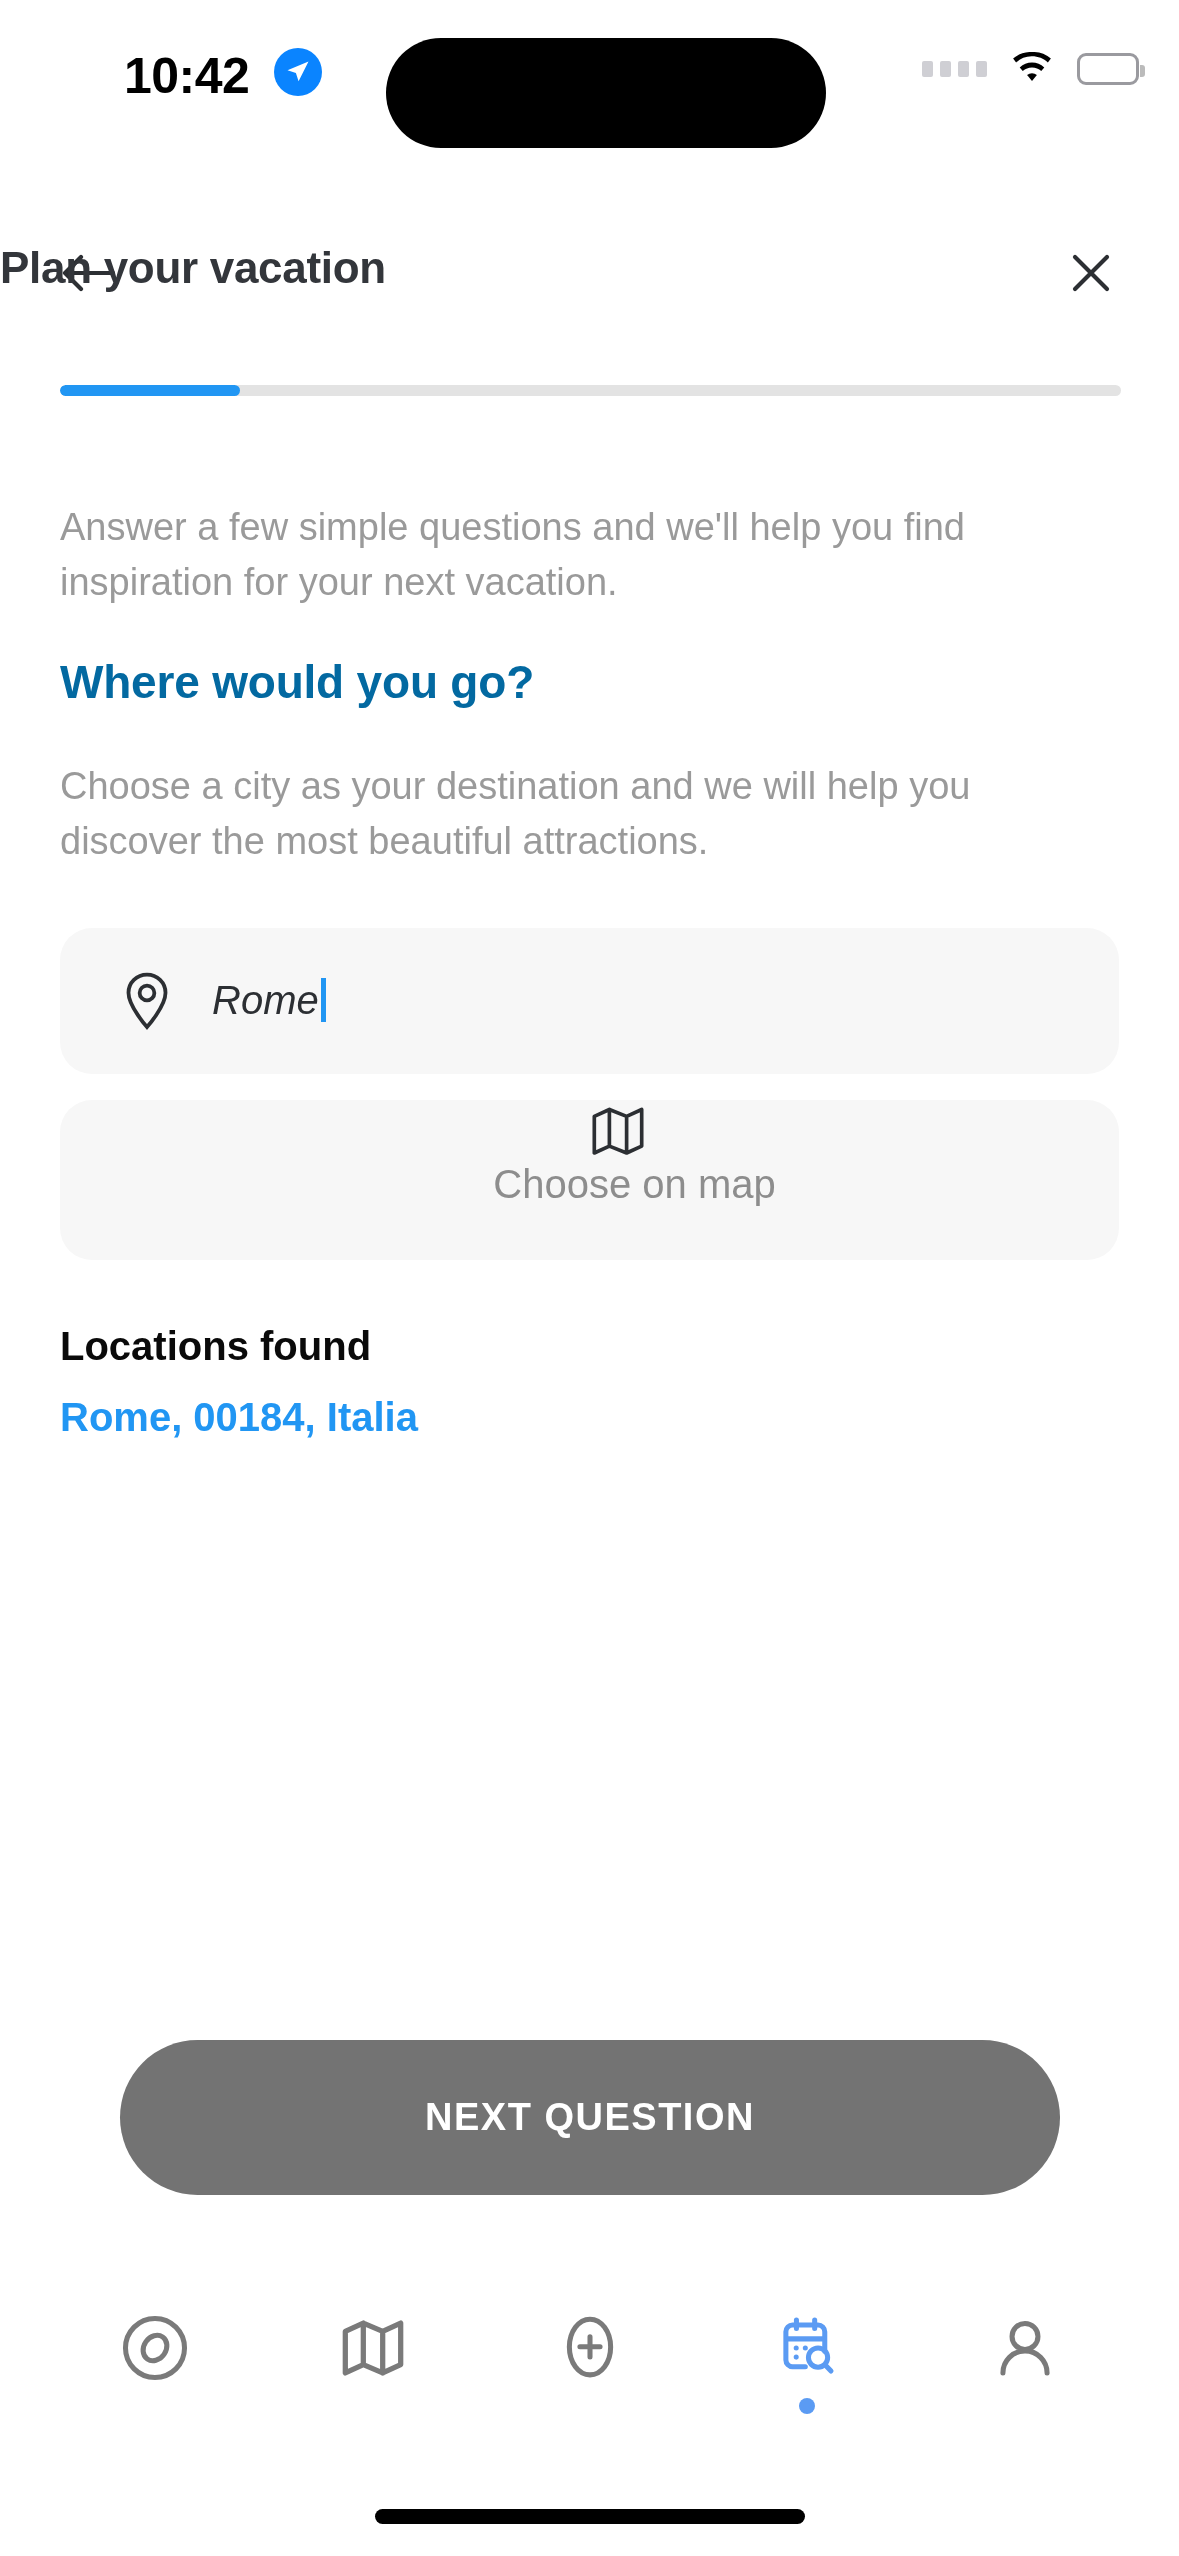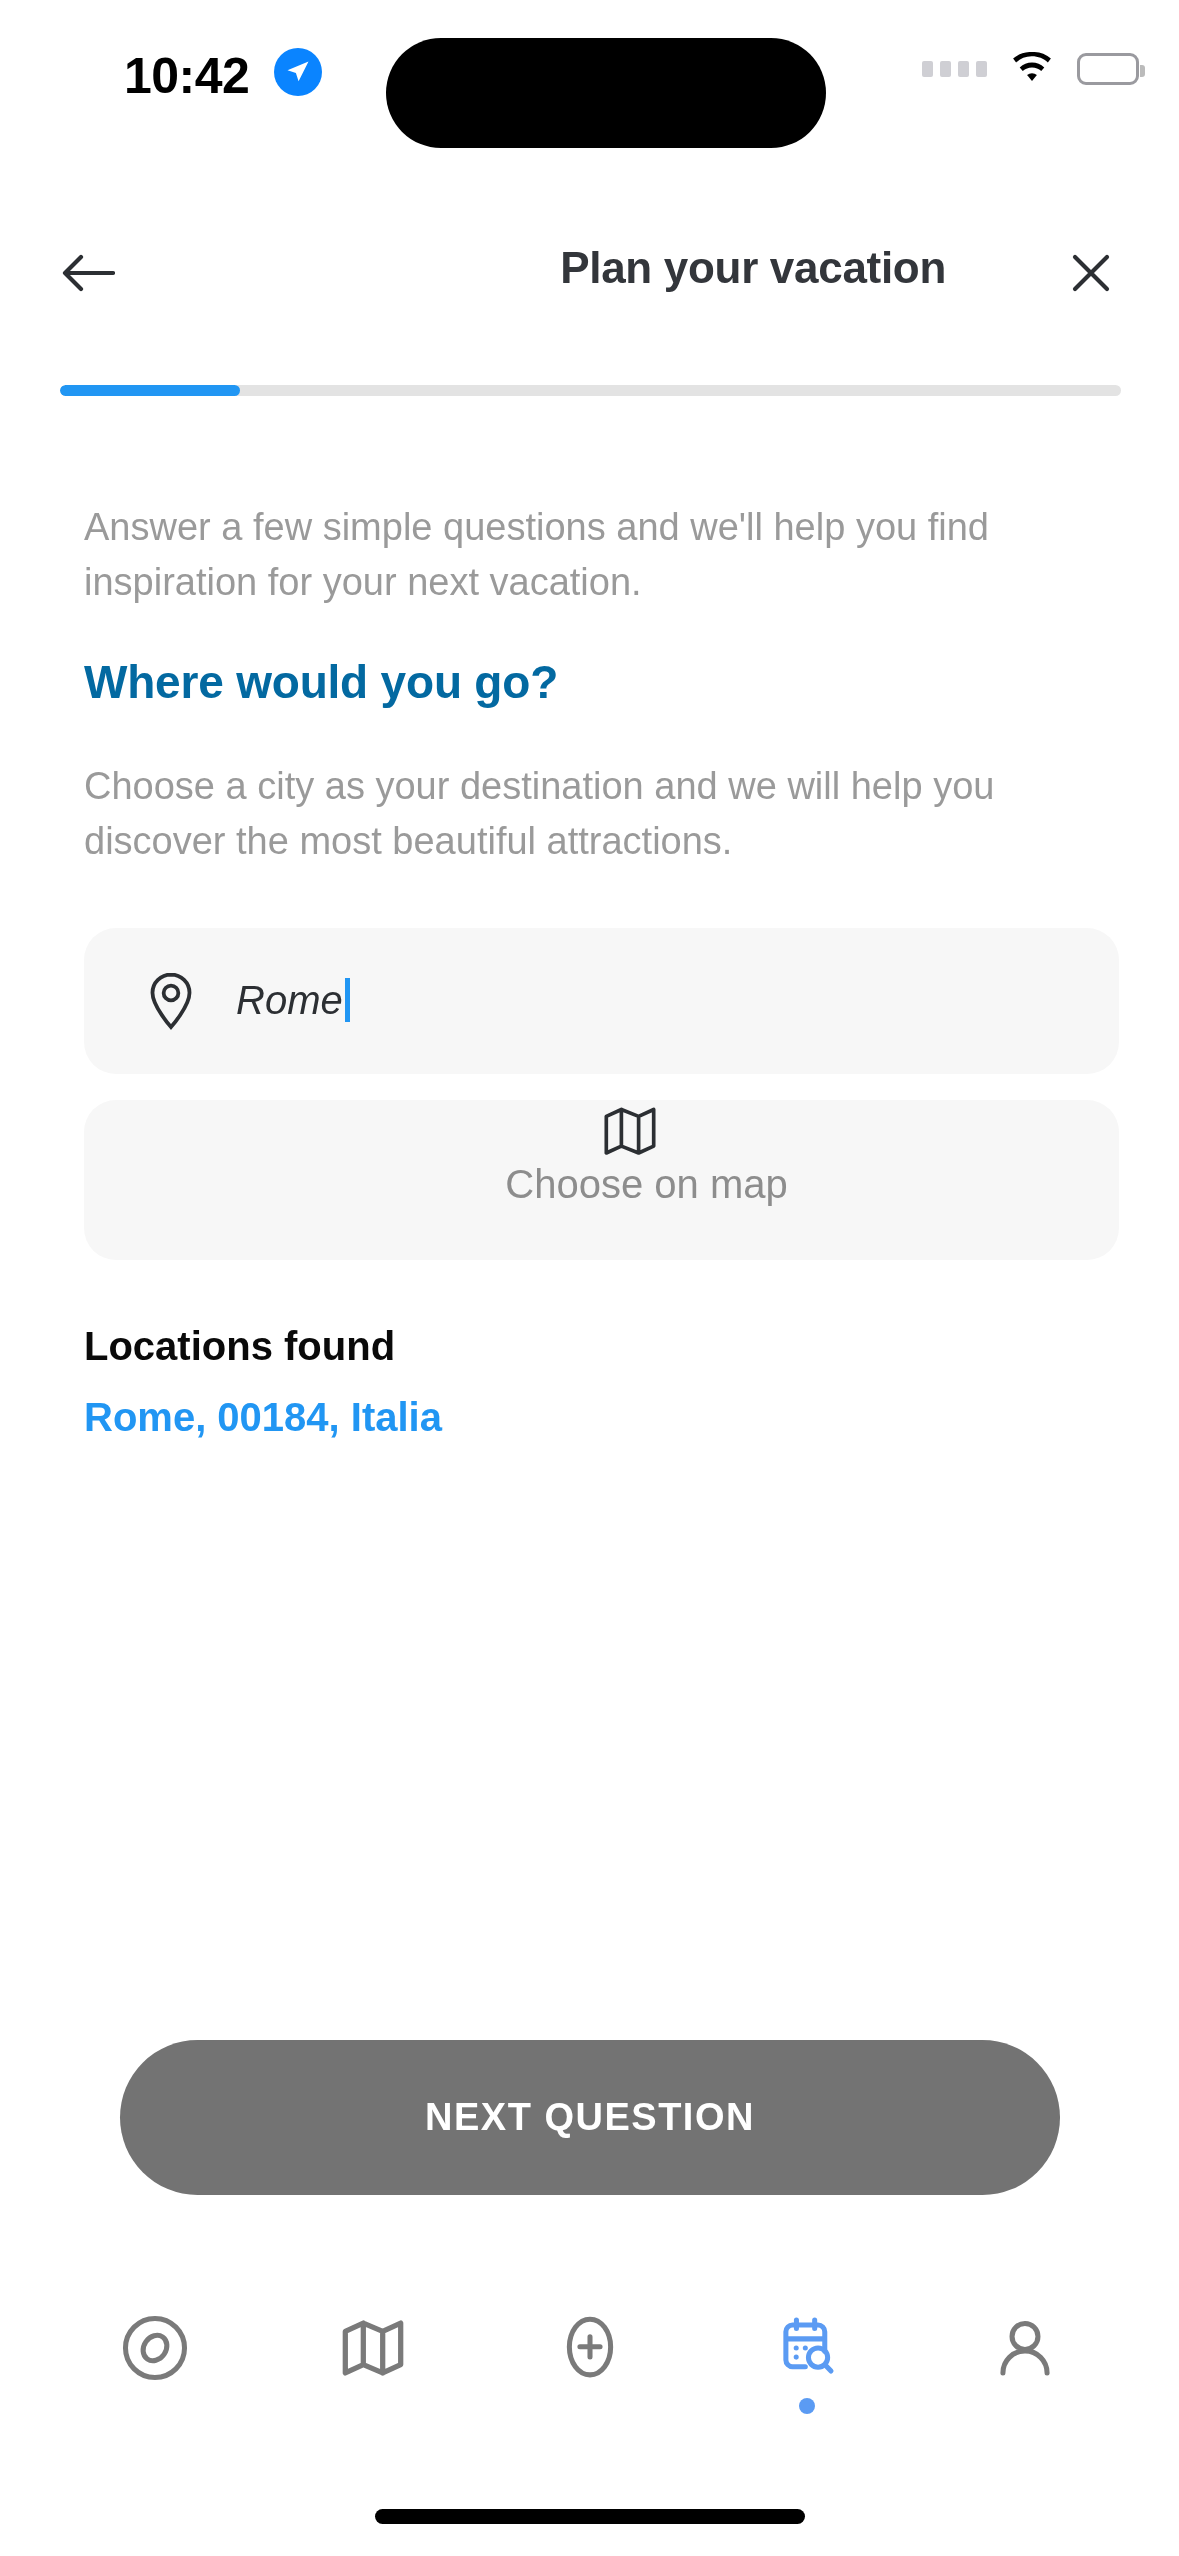--- a/index.html
+++ b/index.html
@@ -53,33 +53,33 @@
   }
   .nav-back {
     position:absolute; left:52px; top:22px; width:72px; height:72px;
     display:flex; align-items:center; justify-content:center; cursor:pointer;
   }
   .nav-close {
     position:absolute; right:52px; top:22px; width:72px; height:72px;
     display:flex; align-items:center; justify-content:center; cursor:pointer;
   }
   .nav-title {
-    position:absolute; left:0; top:28px; width:946px; text-align:right;
+    position:absolute; left:0; top:28px; width:946px; text-align:left;
     font-size:44px; font-weight:700; color:#33363b; letter-spacing:-0.3px;
   }
 
   
   .progress-track {
     position:absolute; left:60px; top:385px;
     width:1061px; height:11px; background:#e3e3e3; border-radius:6px; overflow:hidden;
   }
   .progress-fill { height:100%; background:#2196f3; border-radius:6px; }
 
   
-  .content { position:absolute; left:0; top:440px; width:1179px;padding-left:24px; }
+  .content { position:absolute; left:0; top:440px; width:1179px; }
   .pad { padding:0 60px; }
 
   .intro {
     font-size:38px; line-height:1.46; color:#9a9a9a; font-weight:400;
     margin-top:60px;
   }
   .section-title {
     font-size:46px; font-weight:700; color:#0369a1;
     margin-top:44px; letter-spacing:-0.2px;
   }

